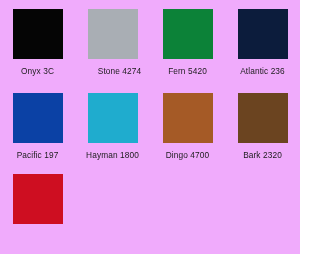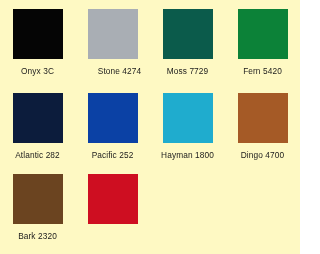--- a/index.html
+++ b/index.html
@@ -40,44 +40,40 @@
     line-height: 10px;
     color: #1b1b1b;
     text-align: center;
     letter-spacing: 0.1px;
     white-space: nowrap;
   }
 </style>
 </head>
 <body>
 
-<div id="palette-grid" style="background: #fef9c3;">
+<div id="palette-grid" style="background: #f0abfc;">
     <div class="swatch-cell">
       <div class="swatch-chip" title="Onyx 3C" style="background: rgb(5, 5, 5);"></div>
       <div class="swatch-label" style="color: rgb(27, 27, 27);">Onyx 3C</div>
     </div>
     <div class="swatch-cell">
       <div class="swatch-chip" title="Stone 4274" style="background: rgb(169, 174, 180);"></div>
       <div class="swatch-label" style="color: rgb(27, 27, 27); padding-left: 14px;">Stone 4274</div>
     </div>
     <div class="swatch-cell">
-      <div class="swatch-chip" title="Moss 7729" style="background: rgb(11, 91, 75);"></div>
-      <div class="swatch-label" style="color: rgb(27, 27, 27);">Moss 7729</div>
-    </div>
-    <div class="swatch-cell">
       <div class="swatch-chip" title="Fern 3560" style="background: rgb(12, 130, 56);"></div>
       <div class="swatch-label" style="color: rgb(27, 27, 27);">Fern 5420</div>
     </div>
     <div class="swatch-cell">
       <div class="swatch-chip" title="Atlantic 282" style="background: rgb(12, 28, 60);"></div>
-      <div class="swatch-label" style="color: rgb(27, 27, 27);">Atlantic 282</div>
+      <div class="swatch-label" style="color: rgb(27, 27, 27);">Atlantic 236</div>
     </div>
     <div class="swatch-cell">
       <div class="swatch-chip" title="Pacific 293" style="background: rgb(11, 65, 165);"></div>
-      <div class="swatch-label" style="color: rgb(27, 27, 27);">Pacific 252</div>
+      <div class="swatch-label" style="color: rgb(27, 27, 27);">Pacific 197</div>
     </div>
     <div class="swatch-cell">
       <div class="swatch-chip" title="Hayman 2200" style="background: rgb(31, 172, 206);"></div>
       <div class="swatch-label" style="color: rgb(27, 27, 27);">Hayman 1800</div>
     </div>
     <div class="swatch-cell">
       <div class="swatch-chip" title="Dingo 4700" style="background: rgb(165, 90, 38);"></div>
       <div class="swatch-label" style="color: rgb(27, 27, 27);">Dingo 4700</div>
     </div>
     <div class="swatch-cell">

